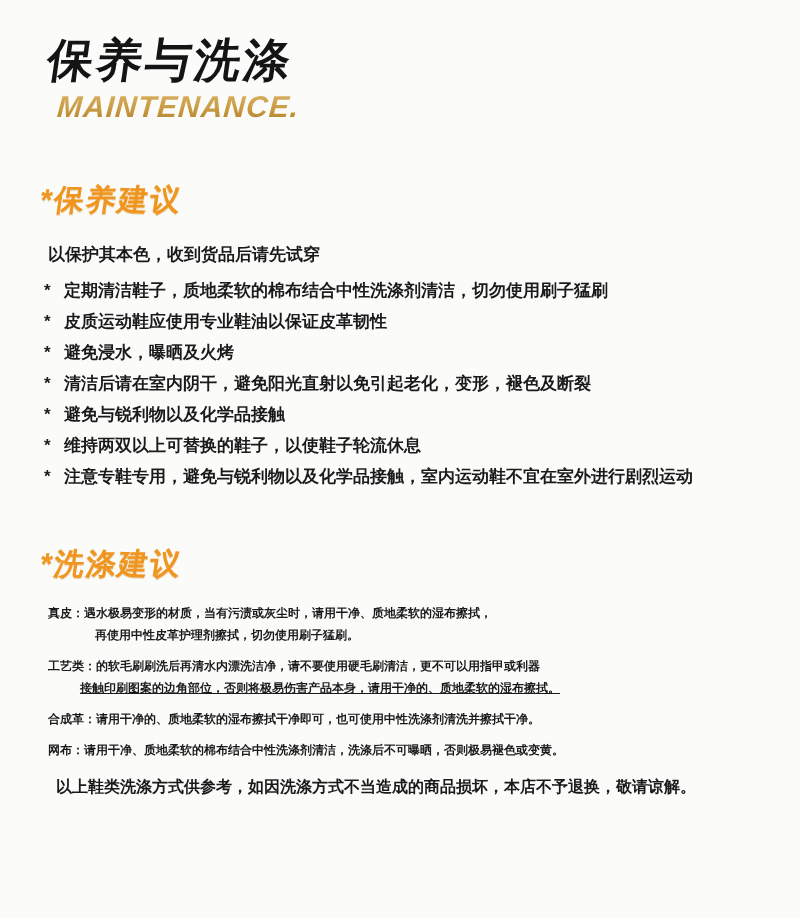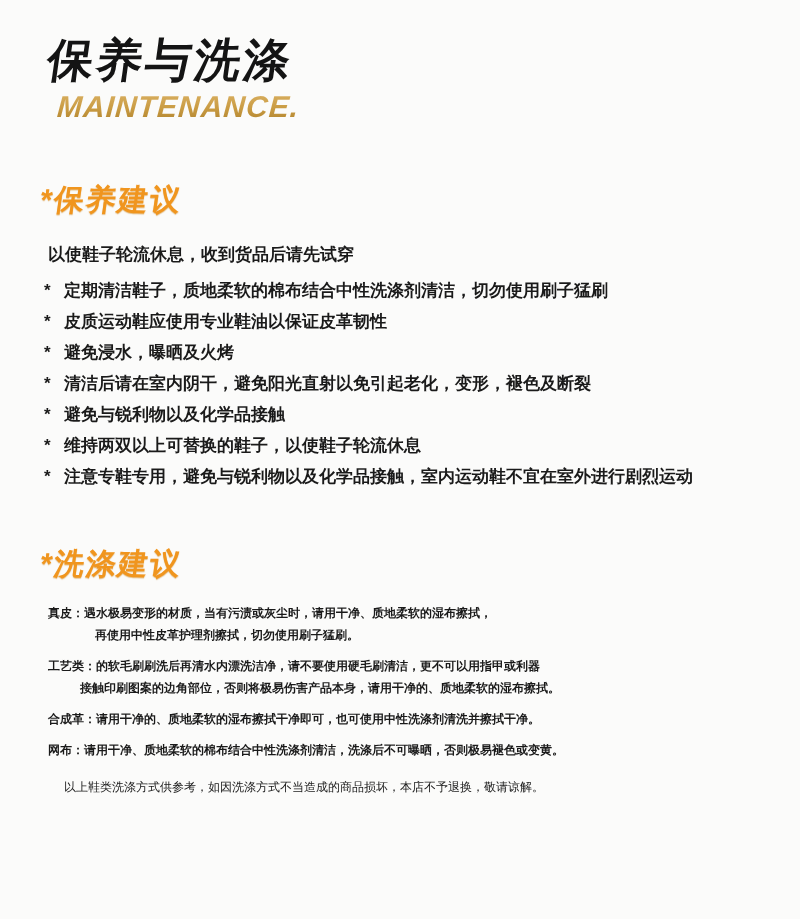--- a/index.html
+++ b/index.html
@@ -82,40 +82,40 @@
   
   .w-list{margin:20px 0 0 4px;}
   .w-item{
     margin:0 0 9px 0;
     font-size:12px;line-height:22px;
     font-weight:700;
   }
   .w-label{font-weight:700;}
   .w-line2{display:block;}
   .w-line2.indent-a{padding-left:47px;}
-  .w-line2.indent-b{padding-left:32px;}
+  .w-line2.indent-b{padding-left:32px;text-decoration:underline;}
   .disclaimer{
-    margin:15px 0 0 20px;
-    font-size:12px;line-height:22px;
-    font-weight:400;
+    margin:15px 0 0 12px;
+    font-size:16px;line-height:22px;
+    font-weight:700;
   }
 </style>
 </head>
 <body>
 
 <div class="page">
 
   <header>
     <h1 class="page-title">保养与洗涤</h1>
     <div><span class="page-subtitle">MAINTENANCE.</span></div>
   </header>
 
   <section>
     <h2 class="sec-head first">*保养建议</h2>
-    <p class="m-intro">以使鞋子轮流休息，收到货品后请先试穿</p>
+    <p class="m-intro">以保护其本色，收到货品后请先试穿</p>
     <ul class="m-list">
       <li class="m-item">
         <span class="star">*</span>
         <span class="m-text">定期清洁鞋子，质地柔软的棉布结合中性洗涤剂清洁，切勿使用刷子猛刷</span>
       </li>
       <li class="m-item">
         <span class="star">*</span>
         <span class="m-text">皮质运动鞋应使用专业鞋油以保证皮革韧性</span>
       </li>
       <li class="m-item">

